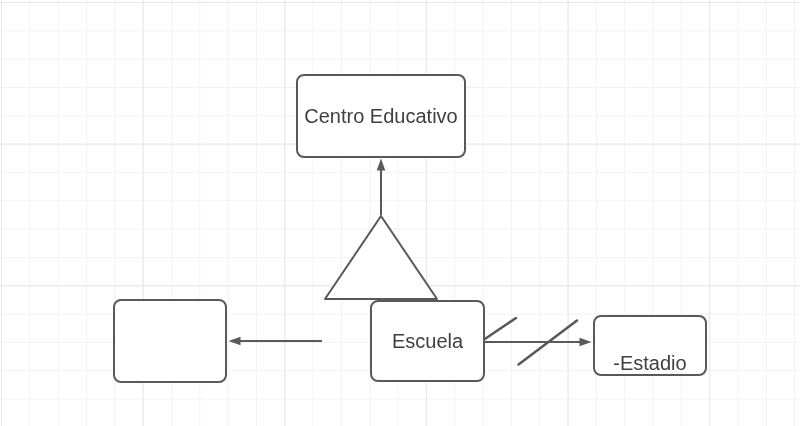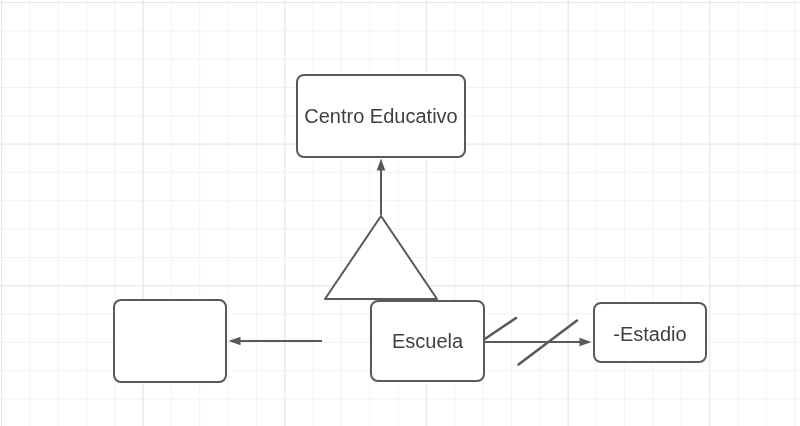--- a/index.html
+++ b/index.html
@@ -40,23 +40,23 @@
     align-items: center;
     justify-content: center;
     text-align: center;
     color: #3f3f3f;
     font-size: 20px;
     line-height: 19px;
   }
   .node-centro   { left: 296px; top: 74px;  width: 170px; height: 84px; }
   .node-escuela  { left: 323px; top: 300px; width: 115px; height: 82px; margin-left: 47px; }
   .node-instituto{ left: 113px; top: 299px; width: 114px; height: 84px; }
-  .node-estadio  { left: 593px; top: 302px; width: 114px; height: 61px;
+  .node-estadio  { left: 593px; top: 315px; width: 114px; height: 61px;
                    flex-direction: column; justify-content: flex-end;
-                   padding-bottom: 17px; }
+                   padding-bottom: 1px; }
   .node .label { display: block; }
 </style>
 </head>
 <body>
 
 <div class="canvas">
 
   <svg class="connector-layer" viewBox="0 0 800 426" xmlns="http://www.w3.org/2000/svg">
 
     <g>

